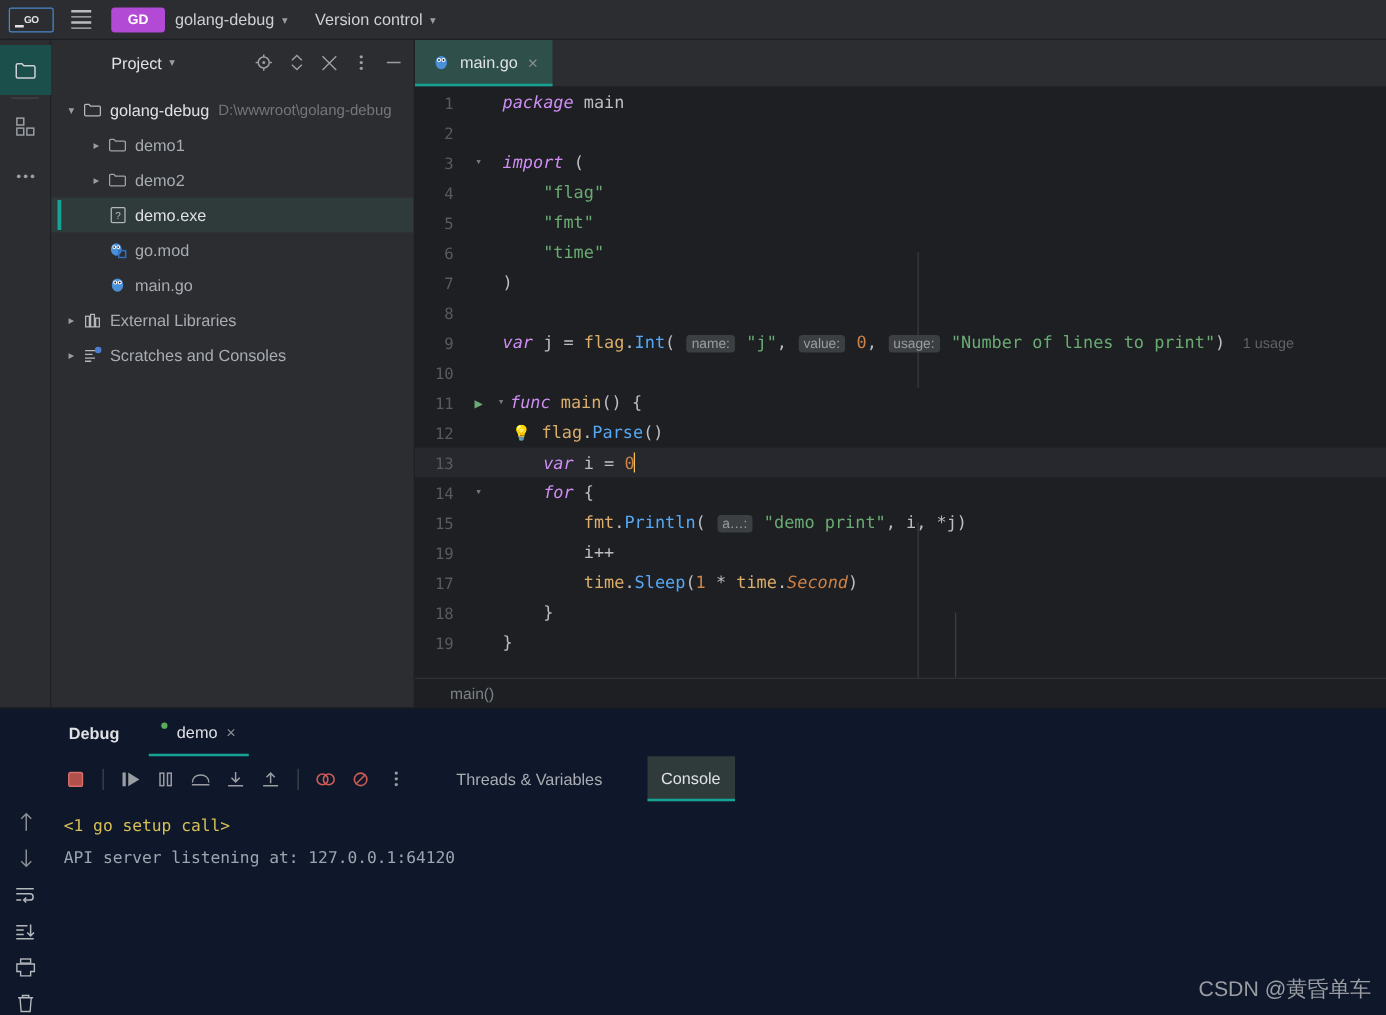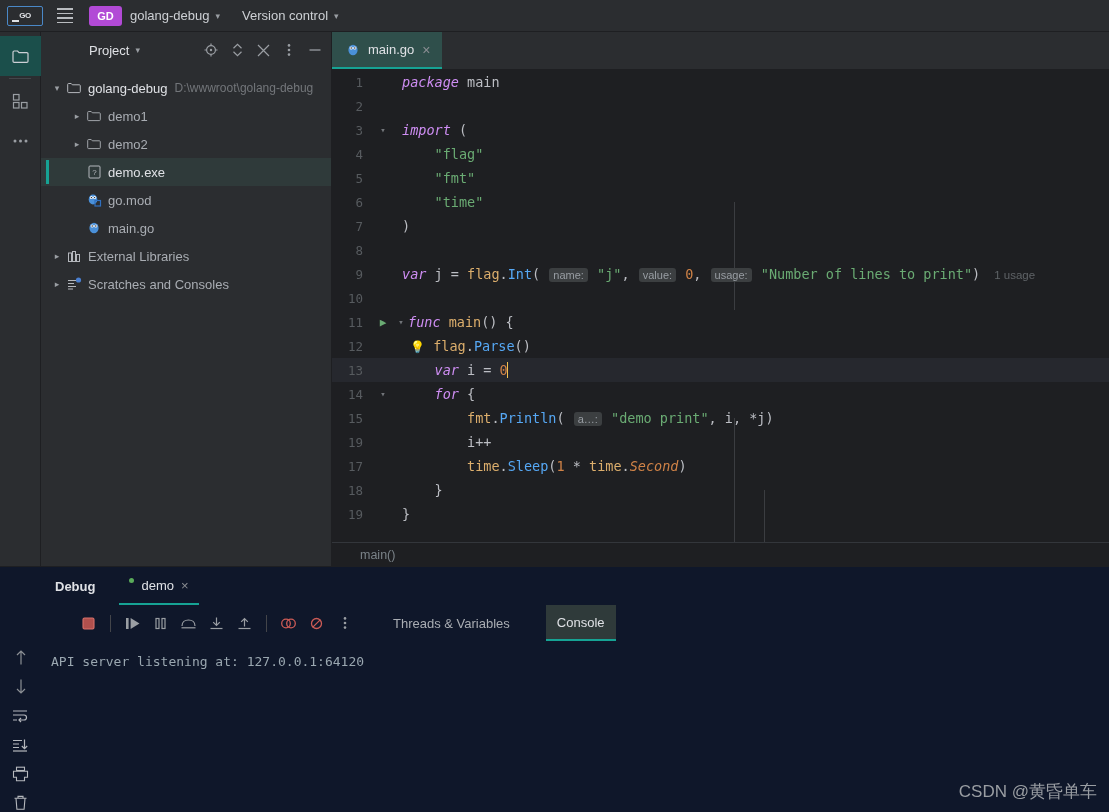--- a/index.html
+++ b/index.html
@@ -30,21 +30,21 @@
     position: relative;
   }
   .go-logo::after{
     content:""; position:absolute; bottom:3px; left:4px;
     width:7px; height:1.5px; background:#dfe1e5;
   }
   .hamburger { margin-left: 14px; width: 16px; display:flex; flex-direction:column; gap:3px; cursor:pointer;}
   .hamburger i { display:block; height:1.5px; background:#b9bcc0; }
   .proj-badge {
     margin-left: 16px;
-    width: 33px; height: 20px;
+    width: 43px; height: 20px;
     background: #b24ad6;
     color: #fff; font-size: 11px; font-weight: bold;
     display:flex; align-items:center; justify-content:center;
     border-radius: 3px;
   }
   .proj-name { margin-left: 8px; color: #cdd0d4; font-size: 13px; }
   .chev { color: #9a9ea3; font-size: 9px; margin-left: 6px; }
   .vcs { margin-left: 22px; color: #cdd0d4; font-size: 13px; }
 
   
@@ -176,21 +176,21 @@
     display:flex; align-items:center; gap:7px; padding:0 10px;
     border-bottom:2px solid #16a394; cursor:pointer;
     margin-left: 10px;
   }
   .dot { width:5px;height:5px;border-radius:50%;background:#5aab5a; align-self:flex-start; margin-top:11px;}
   .dbg-sess-label { color:#dfe1e5; font-size:13px; }
   .dbg-sess-close { color:#8b8e93; font-size:13px; }
 
   .dbg-toolbar {
     height:36px; min-height:36px; display:flex; align-items:center;
-    padding-left:76px; gap:3px;
+    padding-left:48px; gap:3px;
   }
   .tbtn { width:25px;height:25px;display:flex;align-items:center;justify-content:center;cursor:pointer;border-radius:3px;}
   .tsep { width:1px; height:17px; background:#43454a; margin:0 6px; }
   .dbg-vtab {
     margin-left:22px; padding:6px 11px; color:#a9adb3; font-size:13px;
     font-family:"Liberation Sans",sans-serif; cursor:pointer;
     align-self:stretch; display:flex; align-items:center;
   }
   .dbg-vtab.act { color:#dfe1e5; background:#2f3a3a; border-bottom:2px solid #16a394; }
 
@@ -648,17 +648,18 @@
         </svg>
       </div>
       <div class="crbtn">
         <svg width="15" height="16" viewBox="0 0 15 16">
           <path d="M1.5 3.2h12M5 3.2V1.4h5v1.8" fill="none" stroke="#b5b8bd" stroke-width="1.1"></path>
           <path d="M3 3.2l.9 11h7.2l.9-11" fill="none" stroke="#b5b8bd" stroke-width="1.1"></path>
         </svg>
       </div>
     </div>
     <div class="console-out">
+      <div class="cl-warn">&lt;1 go setup call&gt;</div>
       <div class="cl-info">API server listening at: 127.0.0.1:64120</div>
       <div class="watermark">CSDN @黄昏单车</div>
     </div>
   </div>
 </div>
 
 </body></html>

